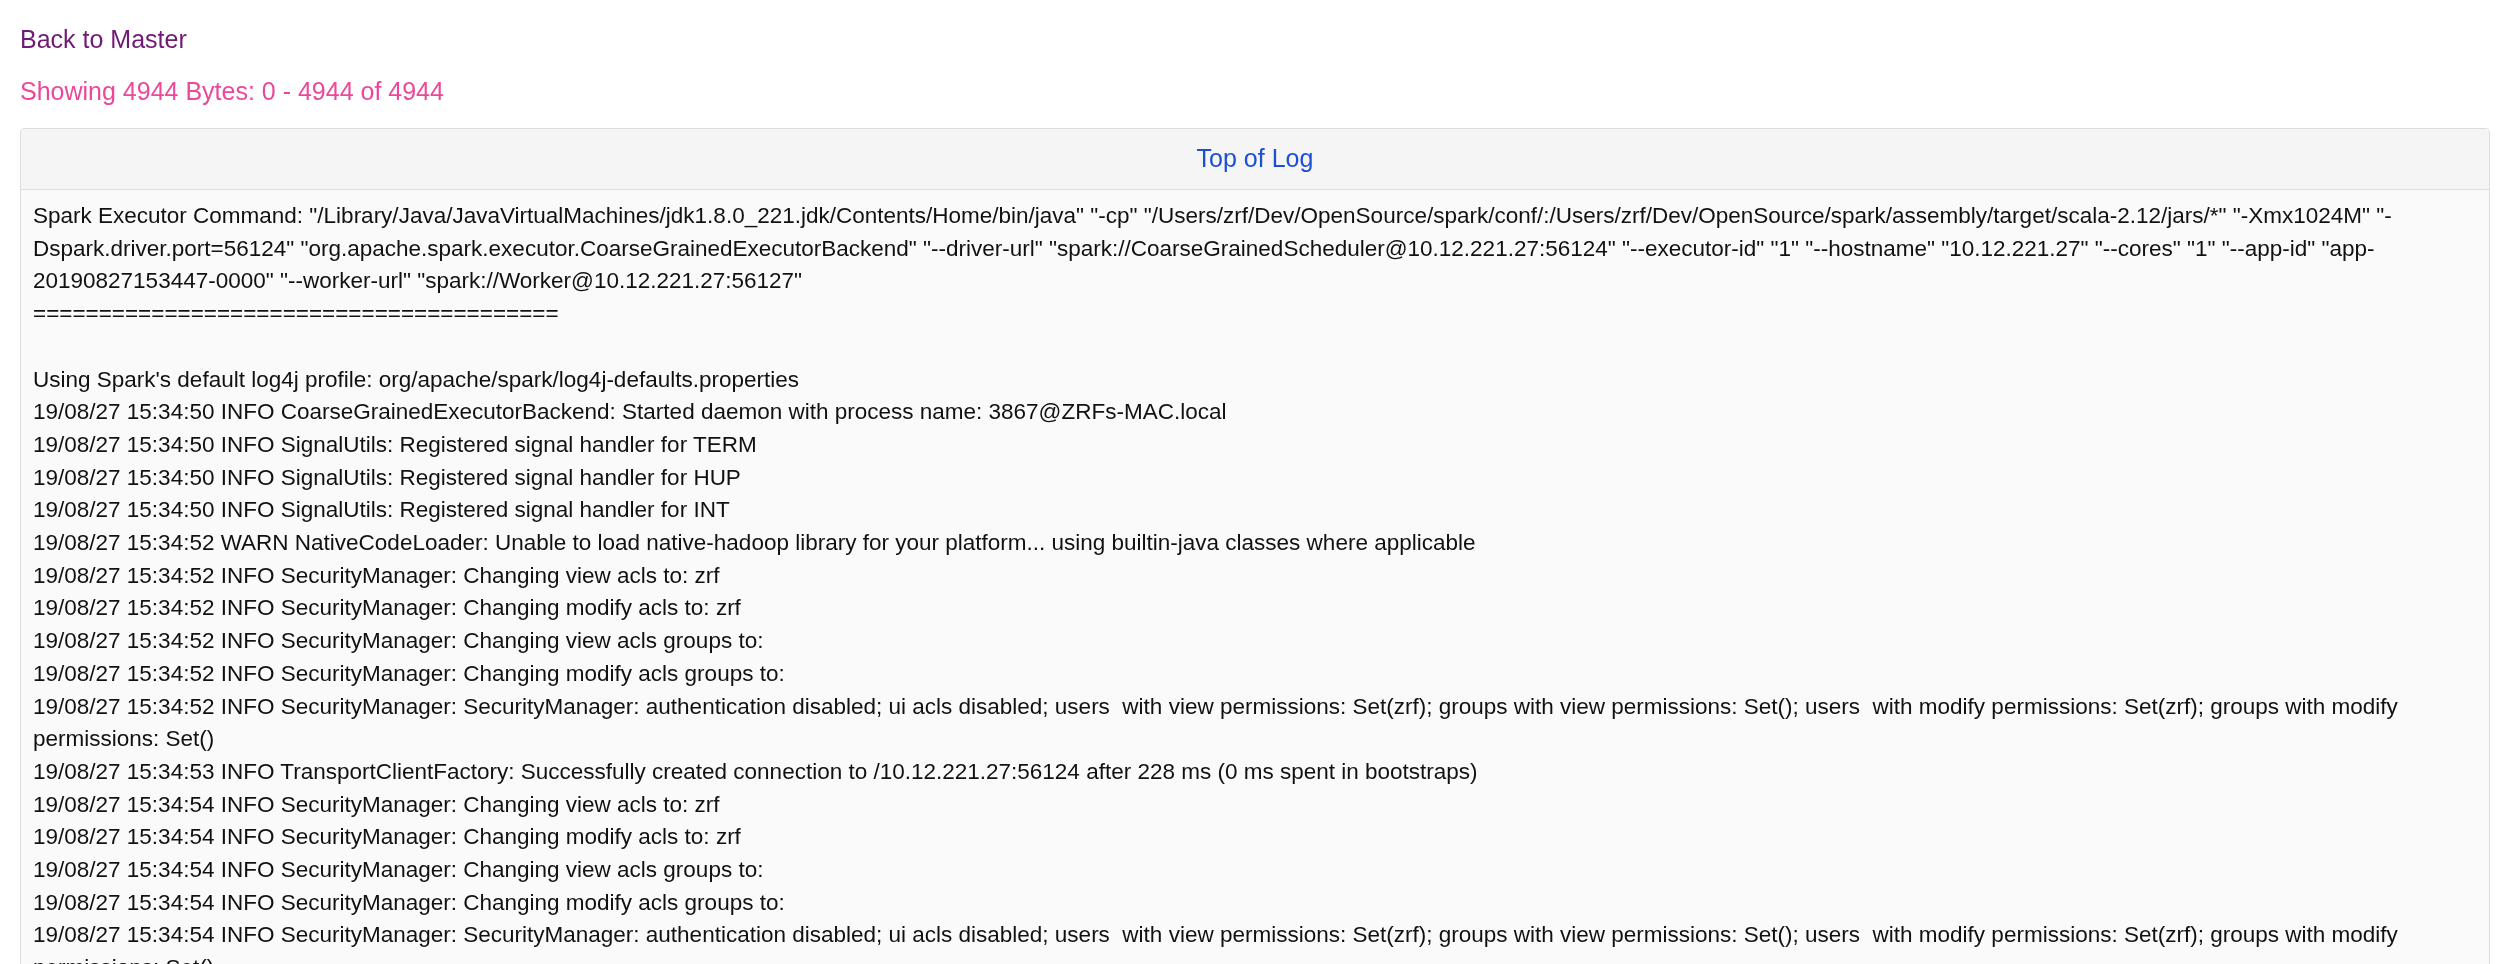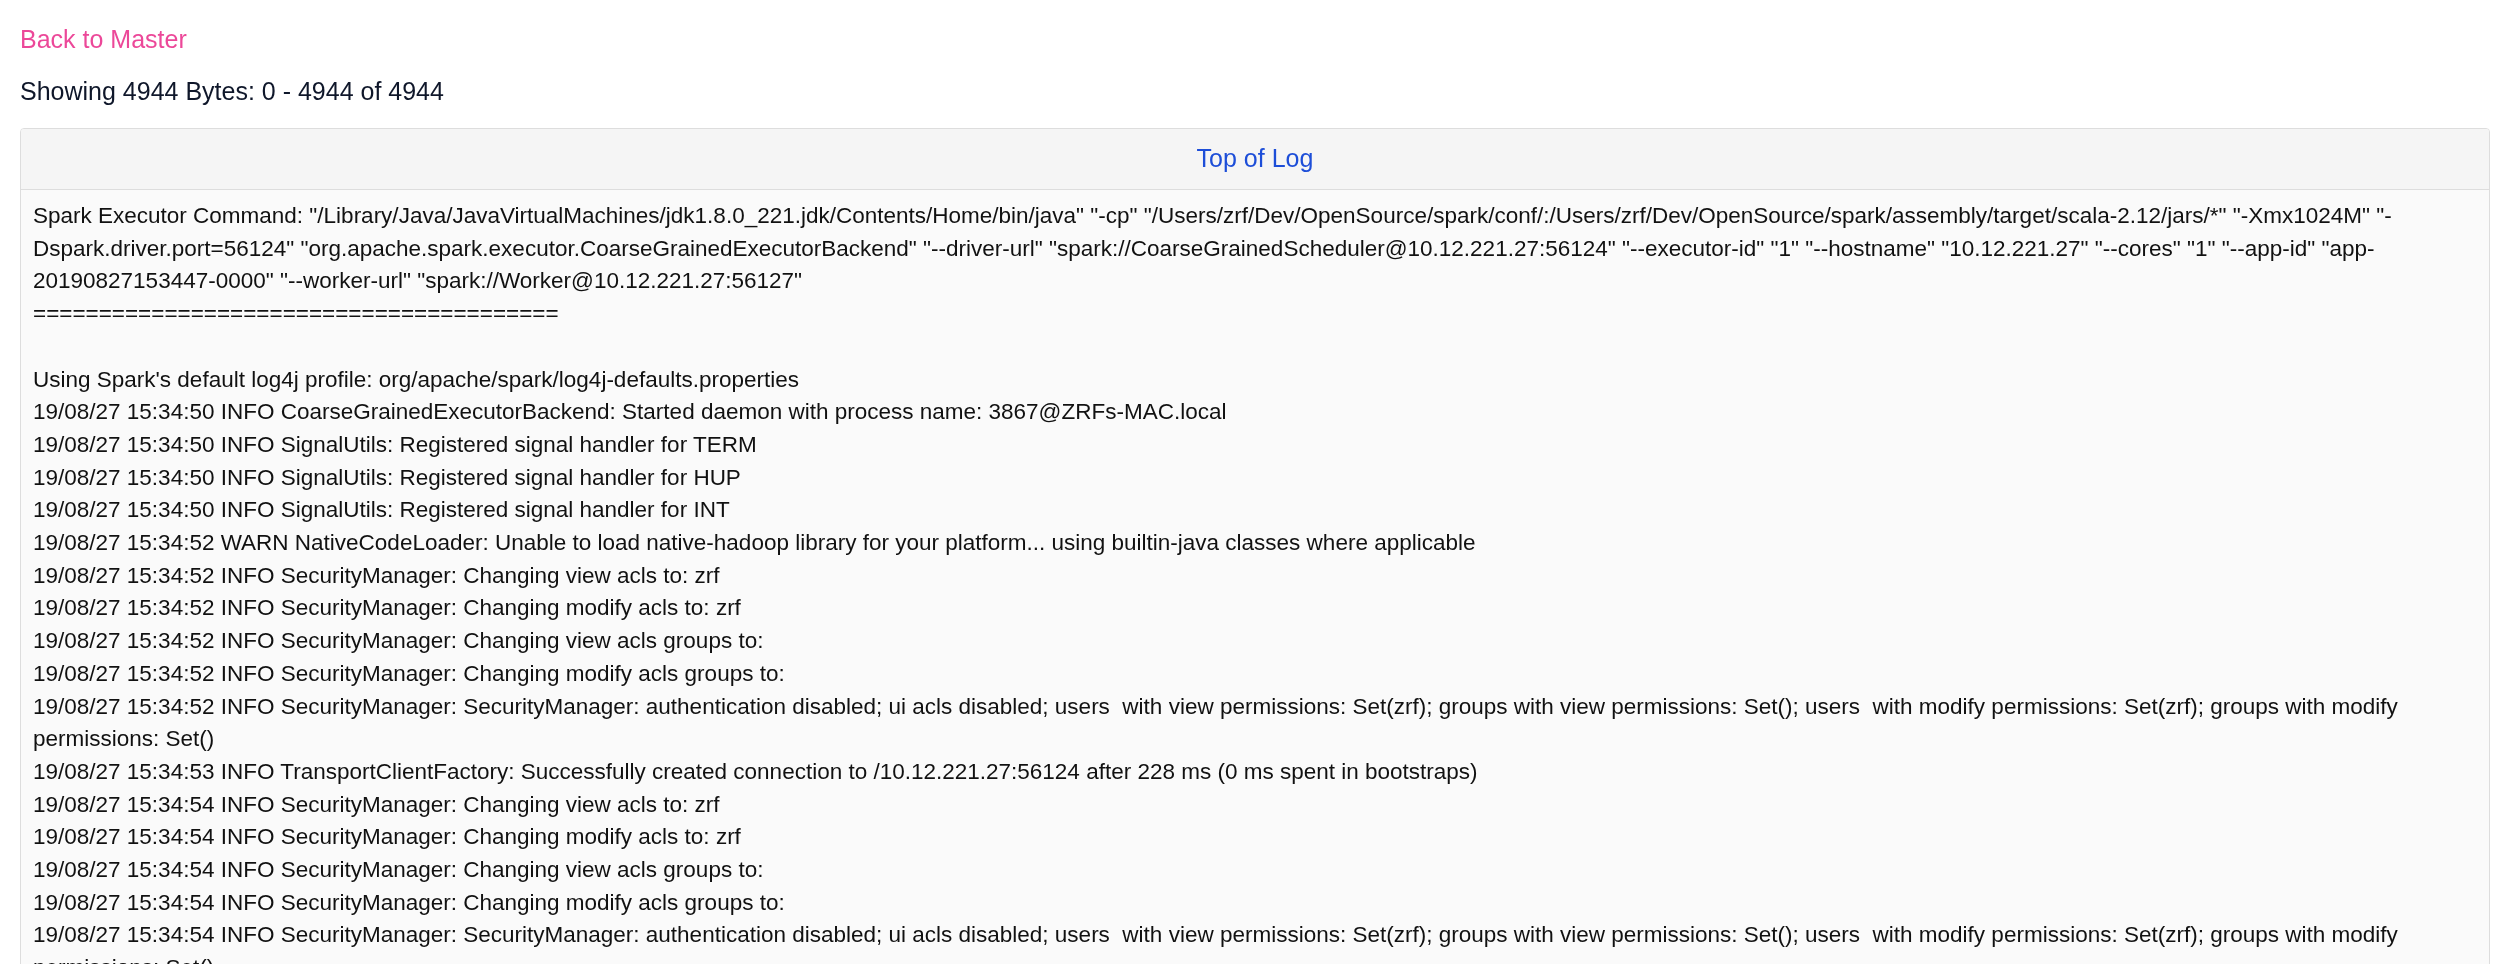--- a/index.html
+++ b/index.html
@@ -12,31 +12,31 @@
     width: 2510px;
     min-height: 964px;
     -webkit-font-smoothing: antialiased;
   }
   .page {
     padding: 18px 20px 0 20px;
     box-sizing: border-box;
   }
   .back-link {
     display: inline-block;
-    color: #ec4899;
+    color: #701a75;
     font-size: 25px;
     line-height: 1.2;
     text-decoration: none;
     cursor: pointer;
     margin-top: 6px;
   }
   .showing-line {
     margin-top: 22px;
     font-size: 25px;
-    color: #0f172a;
+    color: #ec4899;
     line-height: 1.2;
   }
   .log-panel {
     margin-top: 22px;
     border: 1px solid #dddddd;
     border-radius: 4px;
     background: #ffffff;
     overflow: hidden;
   }
   .log-panel-header {

